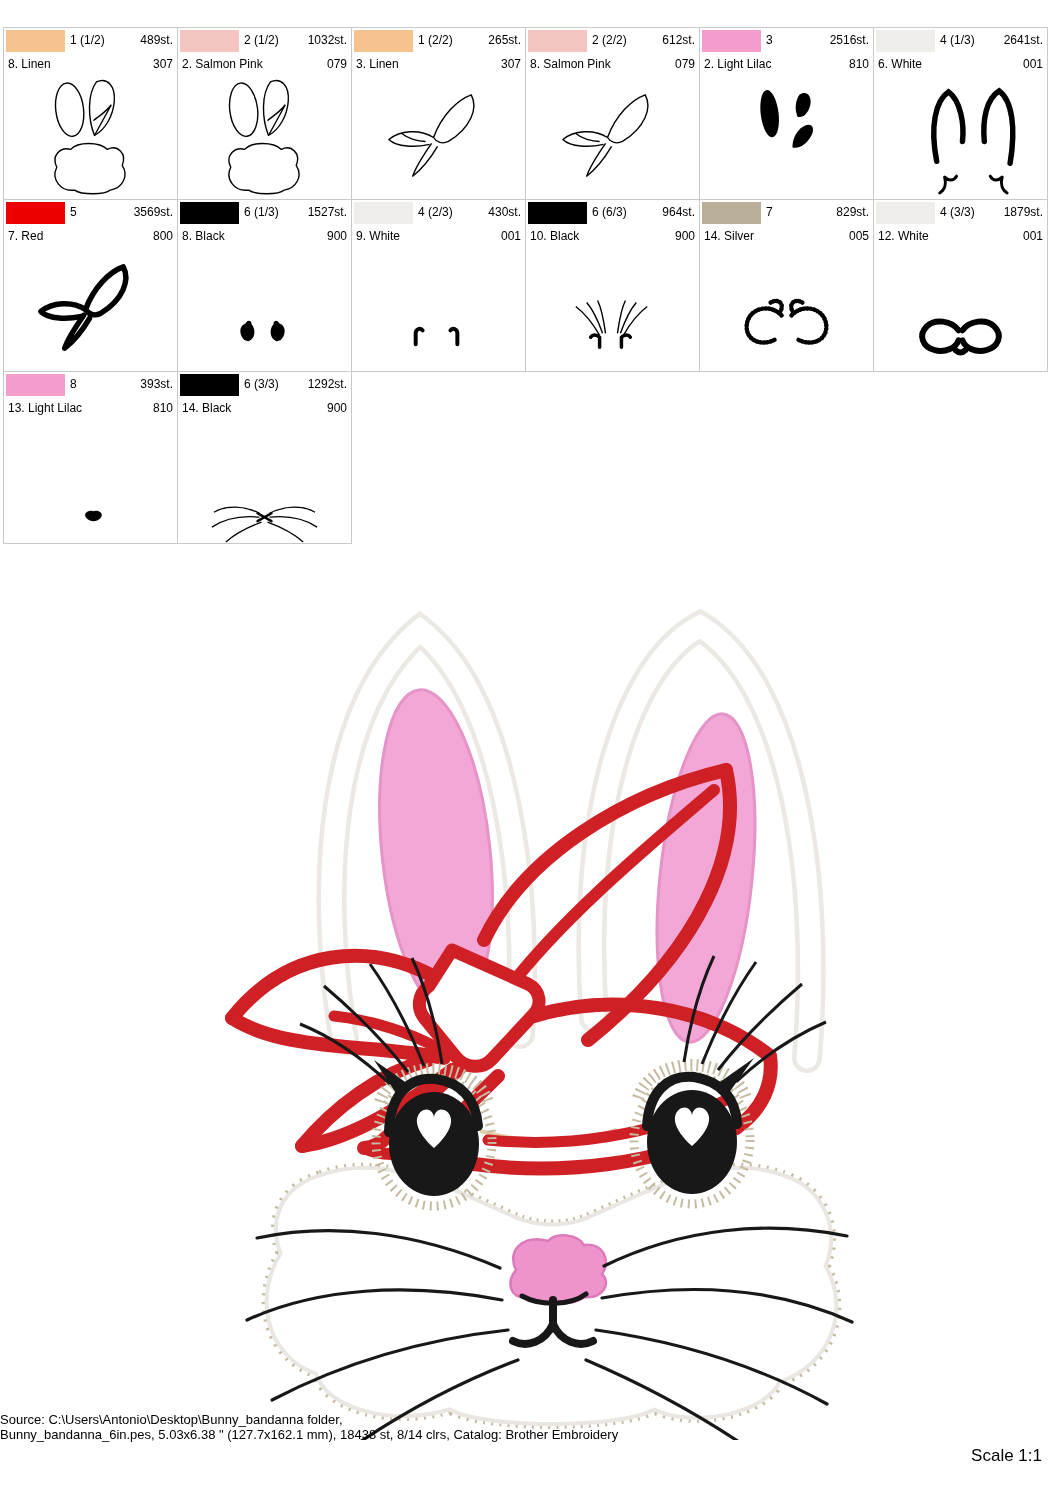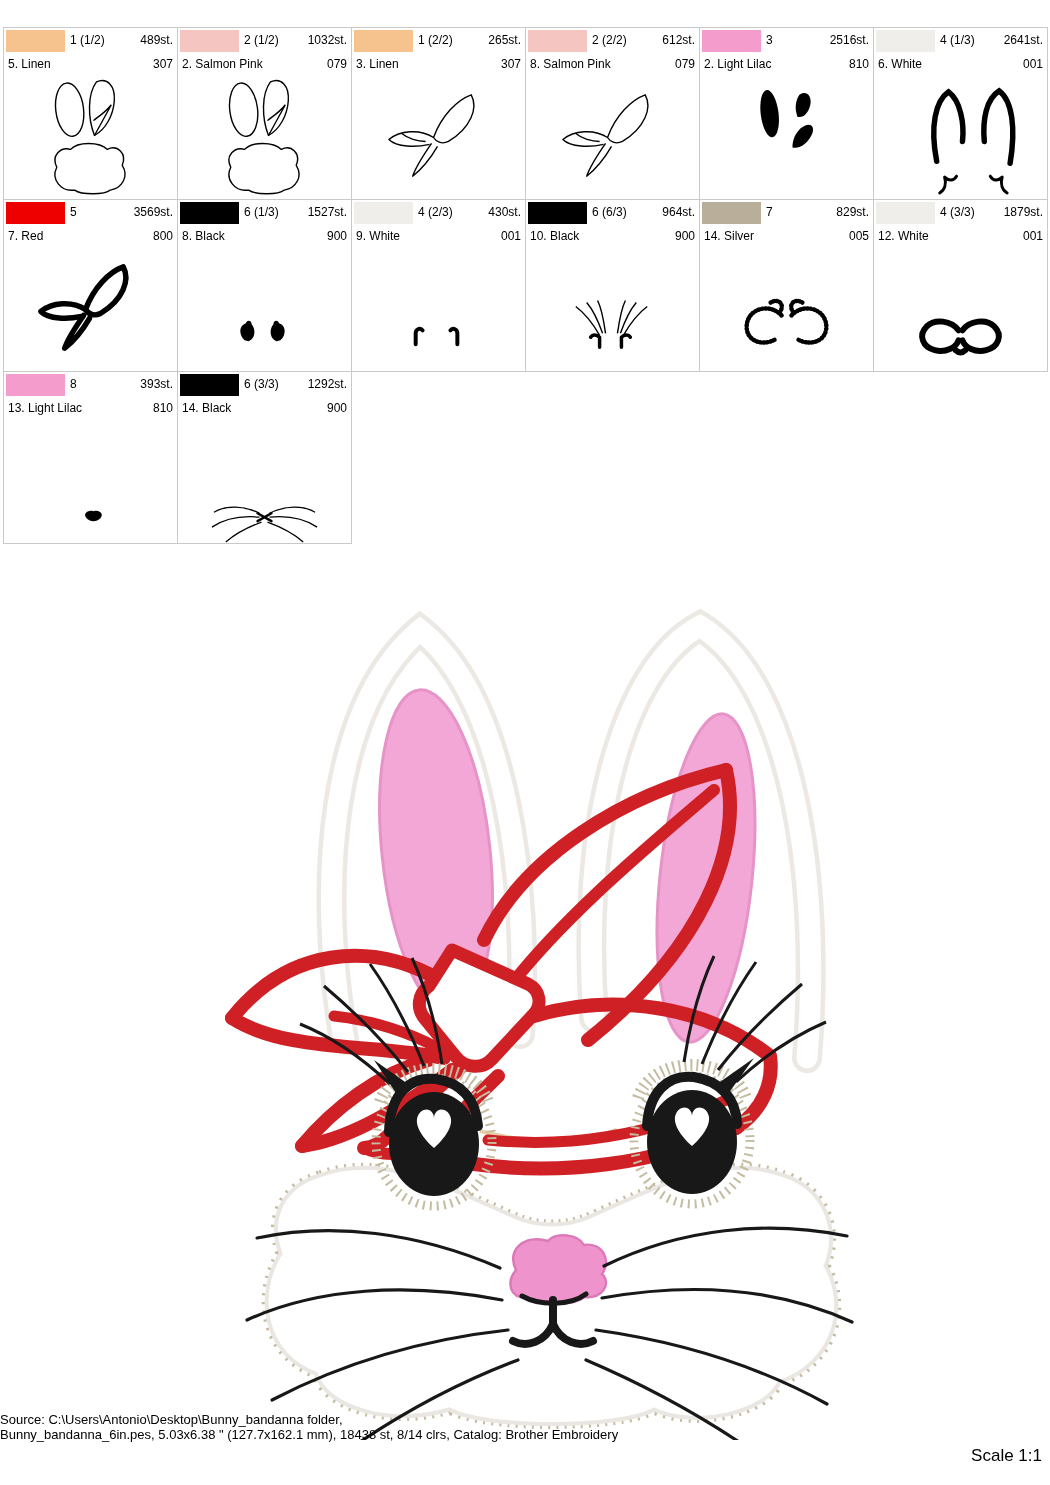--- a/index.html
+++ b/index.html
@@ -24,21 +24,21 @@
   .scale{position:absolute;right:8px;top:1446px;font-size:17px;font-weight:normal}
 </style>
 </head>
 <body>
 
 <div id="grid">
     <div class="cell">
       <div class="swatch" style="background:#f6c28e"></div>
       <span class="step">1 (1/2)</span>
       <span class="st">489st.</span>
-      <span class="lbl">5. Linen</span>
+      <span class="lbl">8. Linen</span>
       <span class="code">307</span>
       <svg class="thumb" viewBox="0 0 174 126">
         <g fill="none" stroke="#000" stroke-width="1.4" stroke-linejoin="round">
           <ellipse cx="66" cy="36" rx="14" ry="27" transform="rotate(-7 66 36)"></ellipse>
           <path d="M91,62 C84,44 84,20 93,8 C104,3 112,12 111,27 C110,42 102,56 91,62 Z"></path>
           <path d="M91,62 L108,31 M108,31 C101,40 93,44 90,47"></path>
           <path d="M53,94 C47,82 57,73 67,76 C74,68 96,68 104,76 C114,71 124,80 119,92 C126,103 119,115 107,117 C101,122 78,122 71,117 C57,119 47,106 53,94 Z"></path>
         </g>
       </svg>
     </div>

